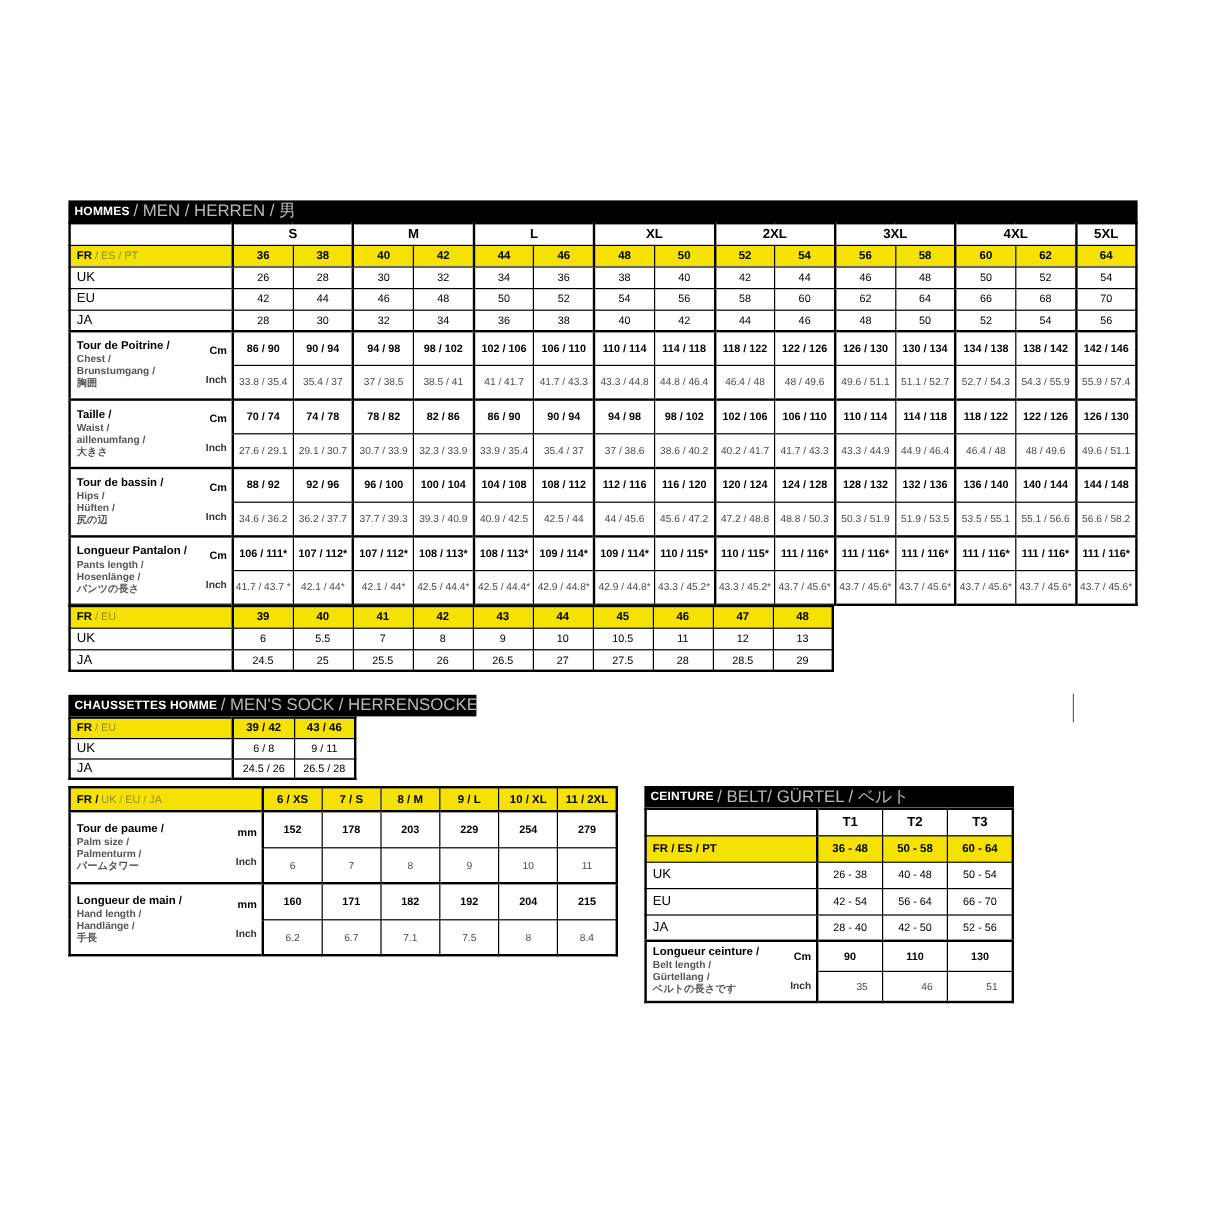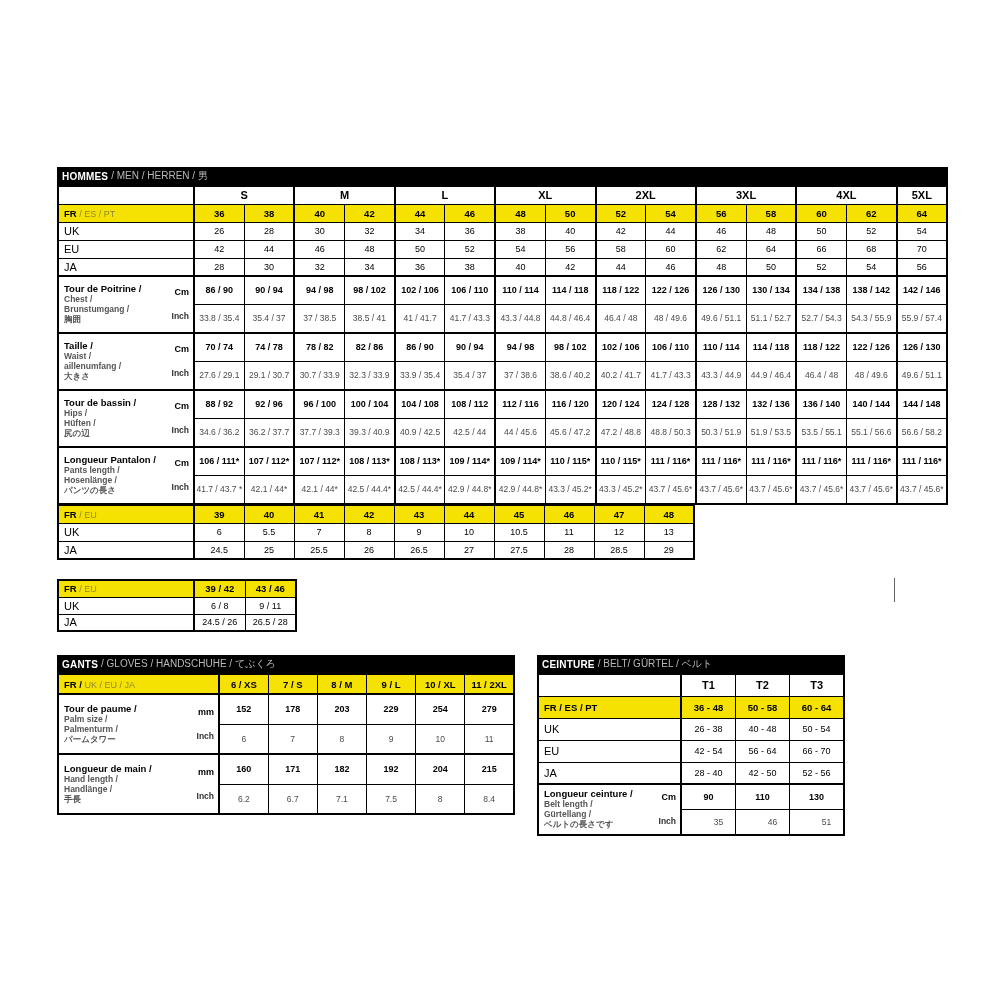--- a/index.html
+++ b/index.html
@@ -2,21 +2,21 @@
 <html><head>
 <meta charset="utf-8">
 <style>
   html,body{margin:0;padding:0;background:#fff;}
   .page{position:relative;width:1005px;height:1005px;background:#fff;
         font-family:"Liberation Sans",sans-serif;color:#000;}
   .sect{position:absolute;}
   .tbar{background:#000;color:#fff;height:18px;display:flex;align-items:center;
         padding-left:5px;box-sizing:border-box;white-space:nowrap;overflow:hidden;}
   .tbar .b{font-weight:bold;font-size:10px;letter-spacing:.2px;}
-  .tbar .r{color:#b9b9b9;font-size:10px;margin-left:3px;}
+  .tbar .r{color:#b9b9b9;font-size:14px;margin-left:3px;}
   table{border-collapse:collapse;table-layout:fixed;background:#fff;border:2px solid #000;}
   td{border:1px solid #000;font-size:9px;text-align:center;padding:0;
      overflow:hidden;white-space:nowrap;vertical-align:middle;}
   td.gb{border-left:2px solid #000;}
   td.ghead{font-weight:bold;font-size:11px;}
   tr.h18{height:18px;} tr.h17{height:17px;} tr.h20{height:20px;}
   tr.h22{height:22px;margin-left:20px;} tr.h28{height:28px;} tr.h29{height:29px;} tr.h30{height:30px;}
   td.lbl{text-align:left;padding-left:5px;font-size:11px;}
   tr.ylw > td{background:#F6E202;font-weight:bold;font-size:9.5px;}
   tr.ylw td.lbl .b{font-weight:bold;color:#000;font-size:9.5px;}
@@ -377,20 +377,24 @@
             <td class="">27.5</td>
             <td class="">28</td>
             <td class="">28.5</td>
             <td class="">29</td>
           </tr>
     </tbody>
       </table>
   </div>
 
   <div class="sect" style="left:57px;top:579px;">
+    <div class="tbar" style="width:340px;">
+      <span class="b">CHAUSSETTES HOMME</span>
+      <span class="r">/ MEN'S SOCK / HERRENSOCKE / メンズソックス</span>
+    </div>
     <table style="width:240px;">
       <colgroup>
           <col style="width:136px;">
         </colgroup>
       <tbody>
           <tr class="h17 ylw">
         <td class="lbl"><span class="b">FR</span><span class="olv"> / EU</span></td>
       <td class="gb">39 / 42</td>
             <td class="">43 / 46</td>
           </tr>
@@ -403,24 +407,20 @@
         <td class="lbl">JA</td>
       <td class="gb">24.5 / 26</td>
             <td class="">26.5 / 28</td>
           </tr>
     </tbody>
       </table>
   </div>
   <div class="stray" style="left:894px;top:578px;width:1px;height:24px;"></div>
 
   <div class="sect" style="left:57px;top:655px;width:458px;">
-    <div class="tbar">
-      <span class="b">GANTS</span>
-      <span class="r">/ GLOVES / HANDSCHUHE / てぶくろ</span>
-    </div>
     <table style="width:458px;">
       <colgroup>
           <col style="width:161px;">
         </colgroup>
       <tbody>
           <tr class="h20 ylw">
         <td class="lbl"><span class="b">FR /</span><span class="olv"> UK / EU / JA</span></td>
       <td class="gb">6 / XS</td>
             <td class="">7 / S</td>
             <td class="">8 / M</td>

